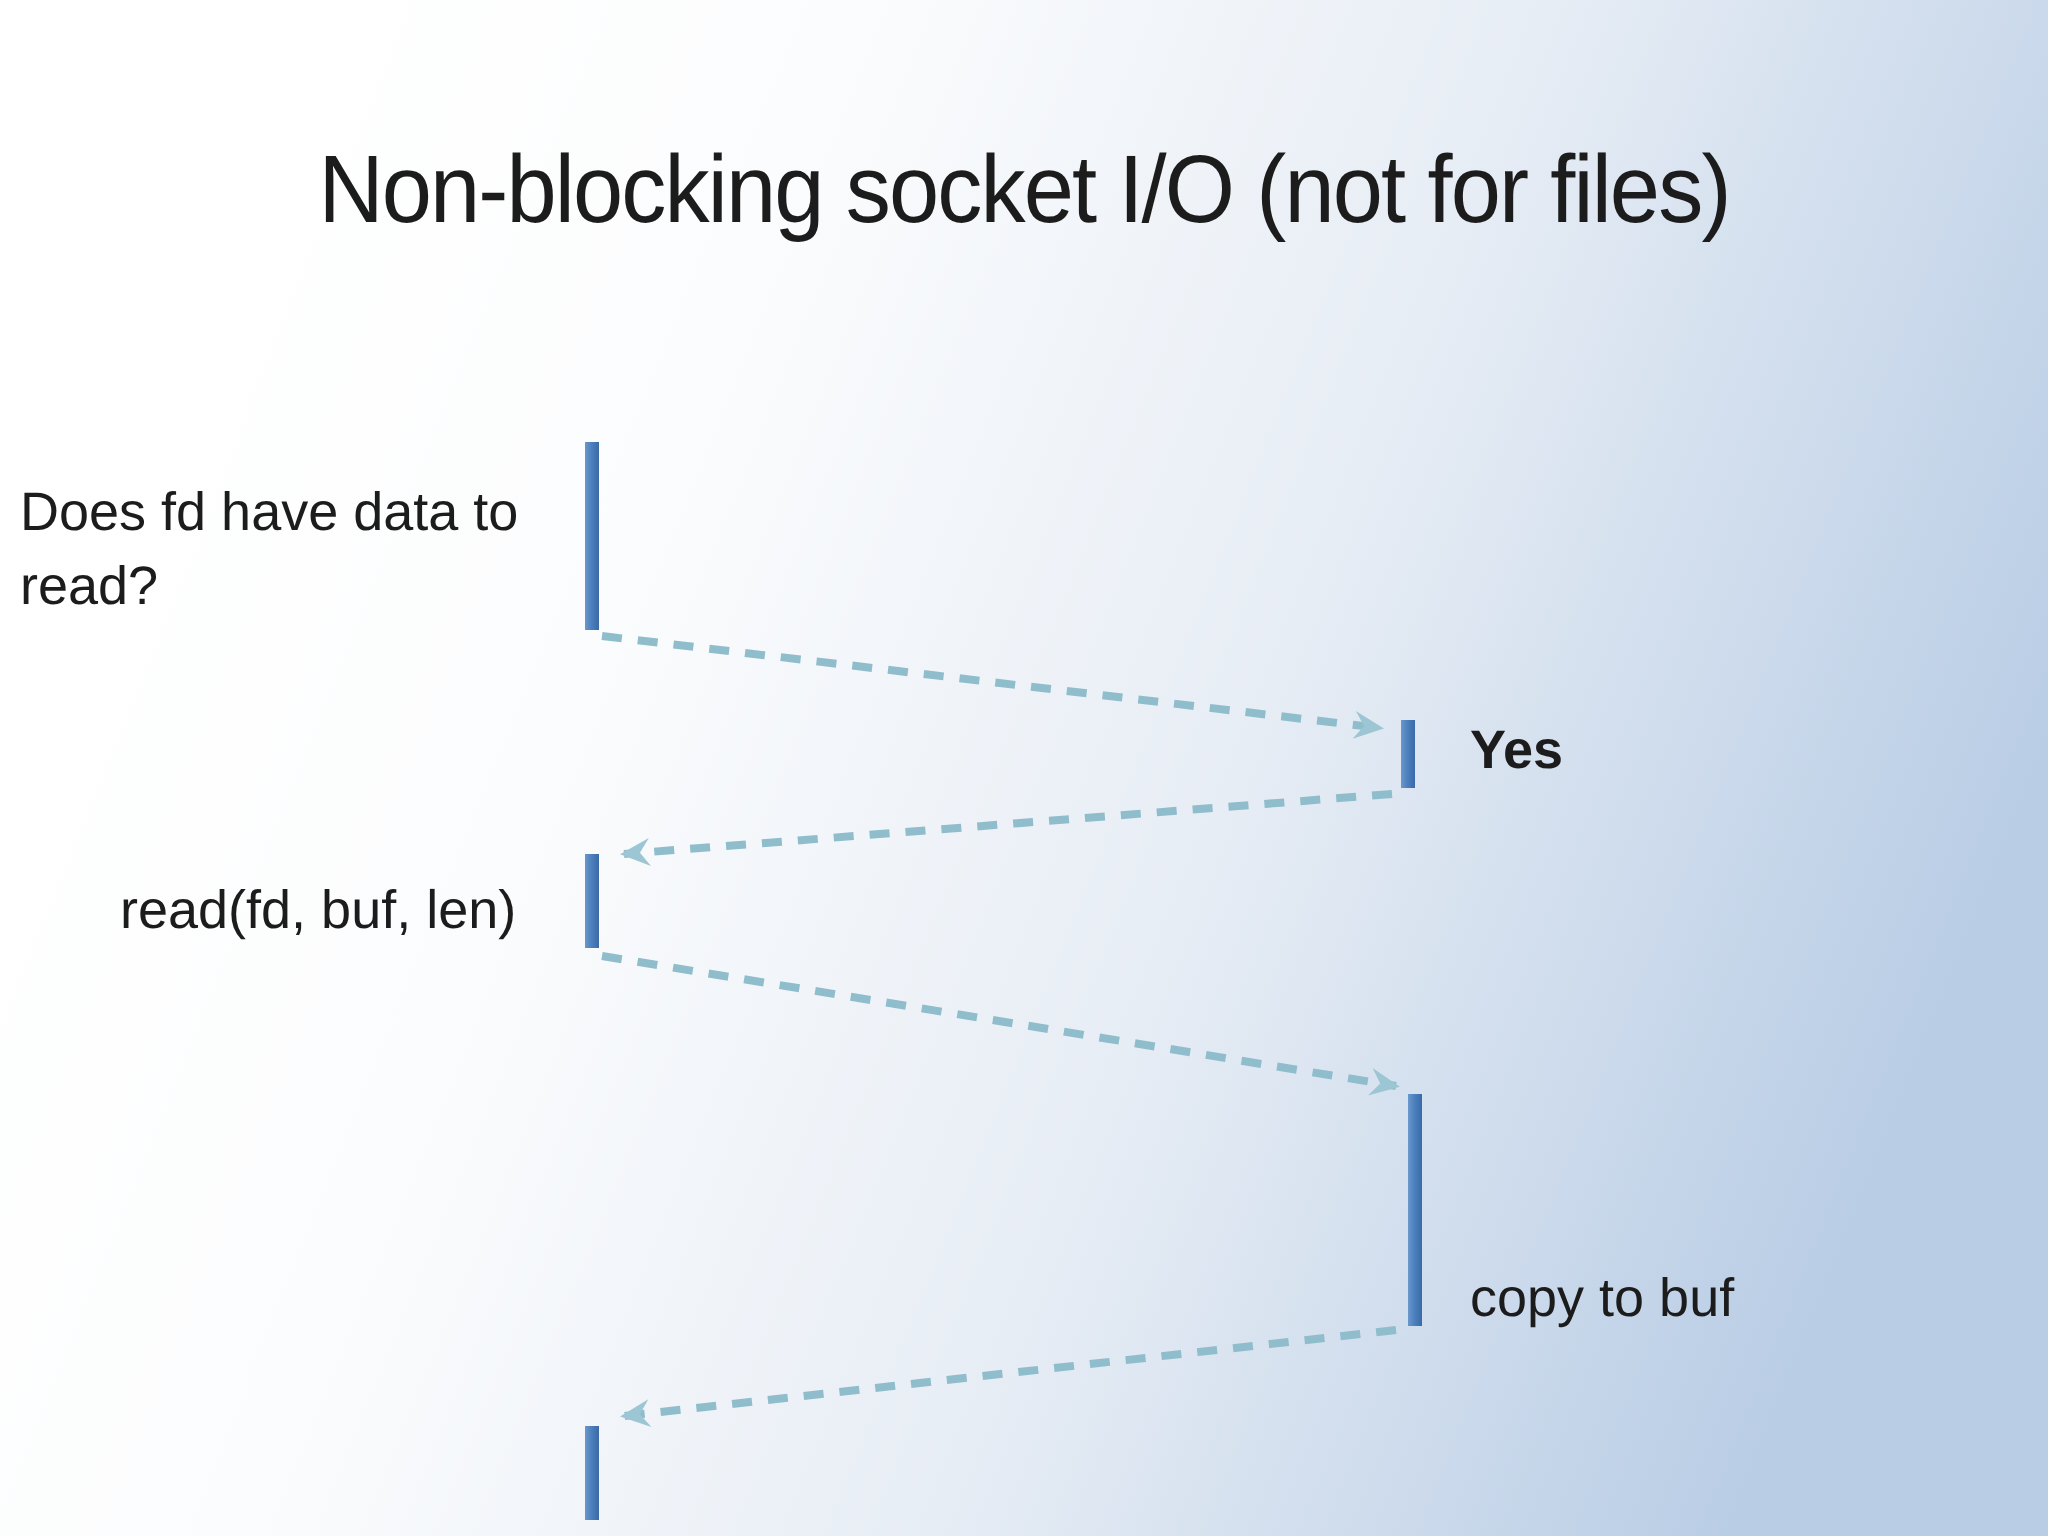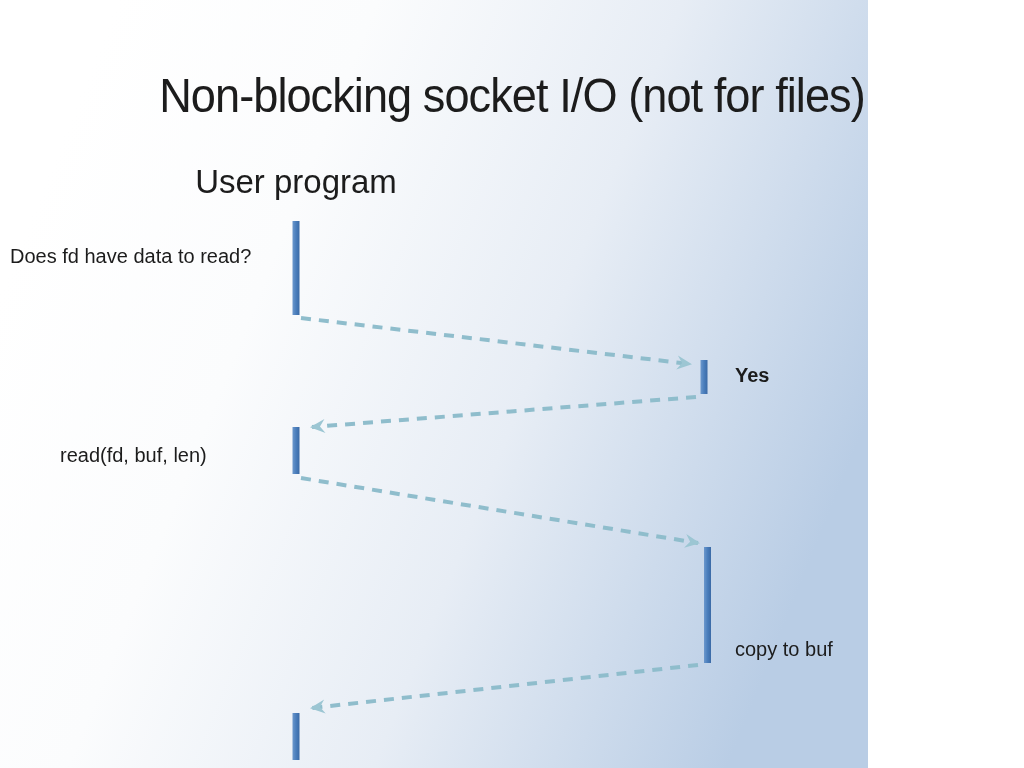--- a/index.html
+++ b/index.html
@@ -1,18 +1,18 @@
 <!DOCTYPE html>
 <html><head>
 <meta charset="utf-8">
 <style>
   html, body { margin: 0; padding: 0; }
   #stage {
     position: relative;
-    width: 868px;
+    width: 1024px;
     height: 768px;
     overflow: hidden;
     background: linear-gradient(112deg, #ffffff 10%, #fbfcfd 32%, #e7edf5 58%, #b9cde5 88%);
     font-family: "Liberation Sans", sans-serif;
     color: #1c1c1c;
   }
   .label { position: absolute; color: #1c1c1c; }
   .title {
     top: 68px; left: 0; width: 1024px;
     text-align: center;
@@ -24,35 +24,34 @@
   }
   .col-header {
     top: 163px;
     font-size: 33px;
     width: 400px;
     text-align: center;
     white-space: nowrap;
   }
   .col-header.user { left: 96px; }
   .col-header.os   { left: 515px; }
-  .note { font-size: 20px; line-height: 37px; }
+  .note { font-size: 27px; line-height: 37px; }
   .note.question  { left: 10px;  top: 238px; width: 275px; }
   .note.yes       { left: 735px; top: 357px; font-weight: bold; }
   .note.readcall  { left: 60px;  top: 437px; white-space: nowrap; }
   .note.copy      { left: 735px; top: 631px; white-space: nowrap; }
   svg.diagram { position: absolute; left: 0; top: 0; }
 </style>
 </head>
 <body>
 
 <div id="stage">
 
   <div class="label title">Non-blocking socket I/O (not for files)</div>
 
-  <div class="label col-header user">User program</div>
 
 
   <svg class="diagram" width="1024" height="768" viewBox="0 0 1024 768">
     <defs>
       <linearGradient id="barGrad" x1="0" y1="0" x2="1" y2="0">
         <stop offset="0" stop-color="#6b97cc"></stop>
         <stop offset="0.5" stop-color="#4a7ebc"></stop>
         <stop offset="1" stop-color="#3b6aa6"></stop>
       </linearGradient>
       <marker id="ah" markerUnits="userSpaceOnUse" markerWidth="20" markerHeight="20" refX="15" refY="9" orient="auto">

